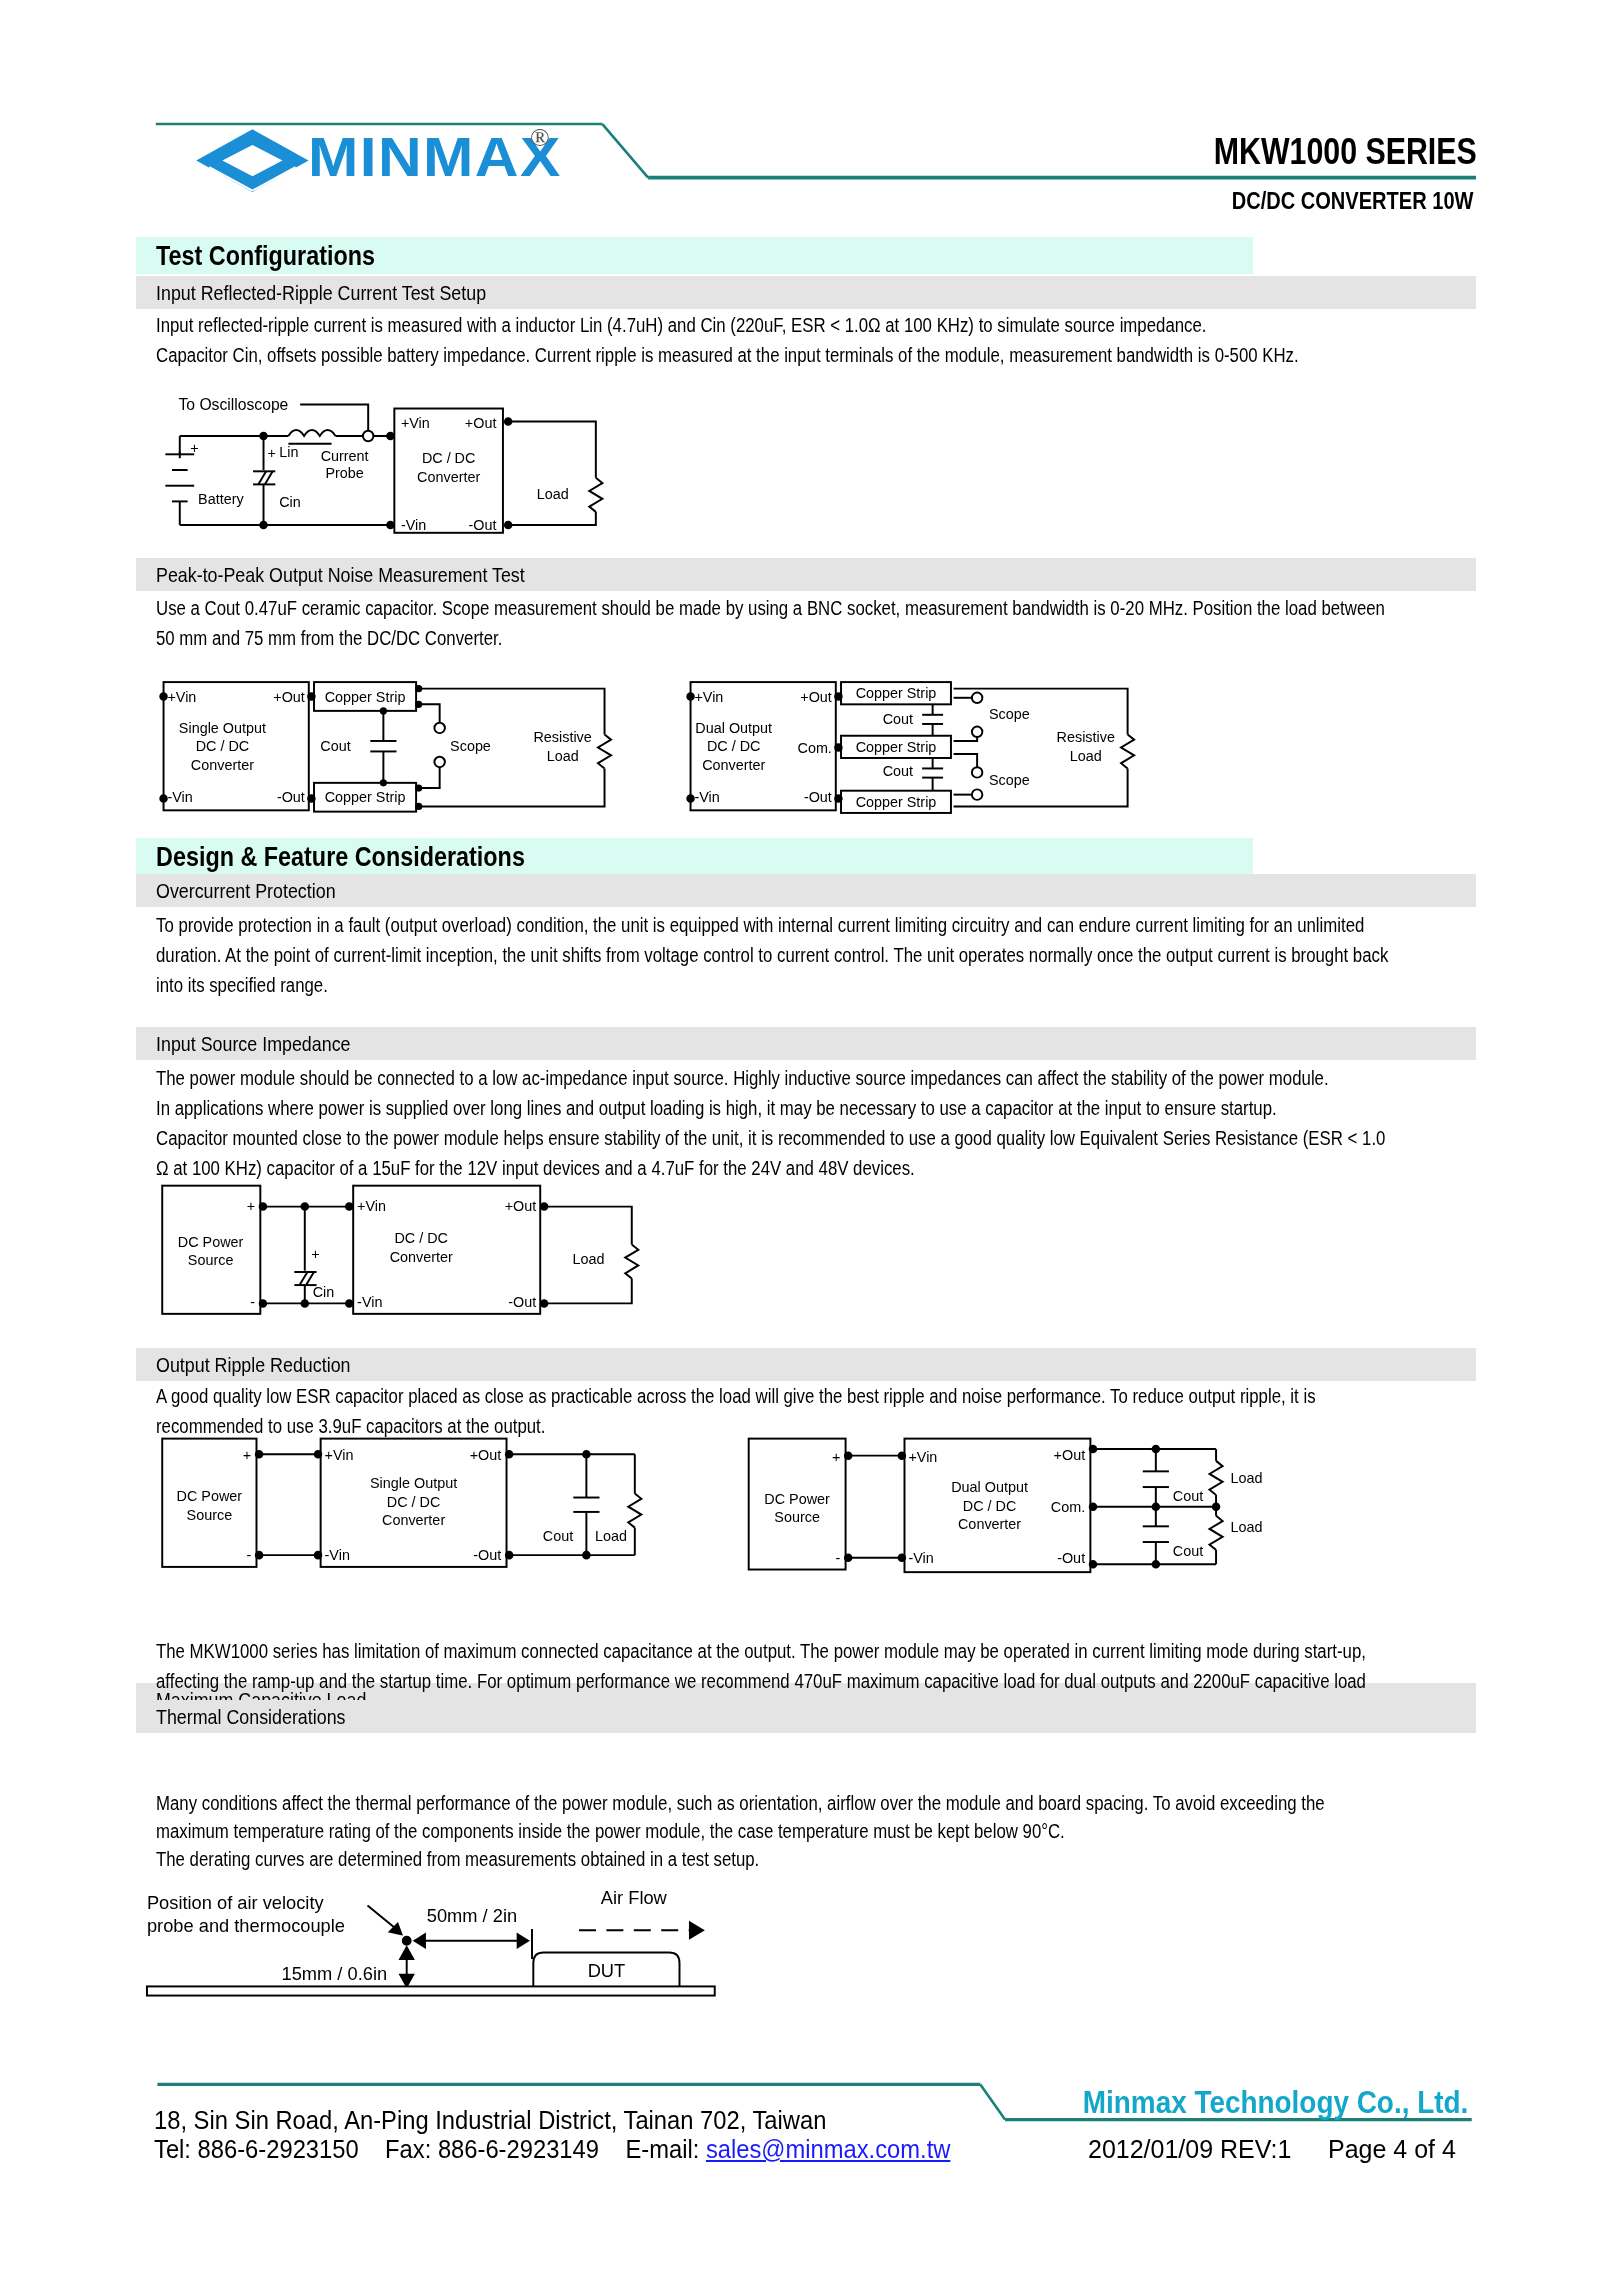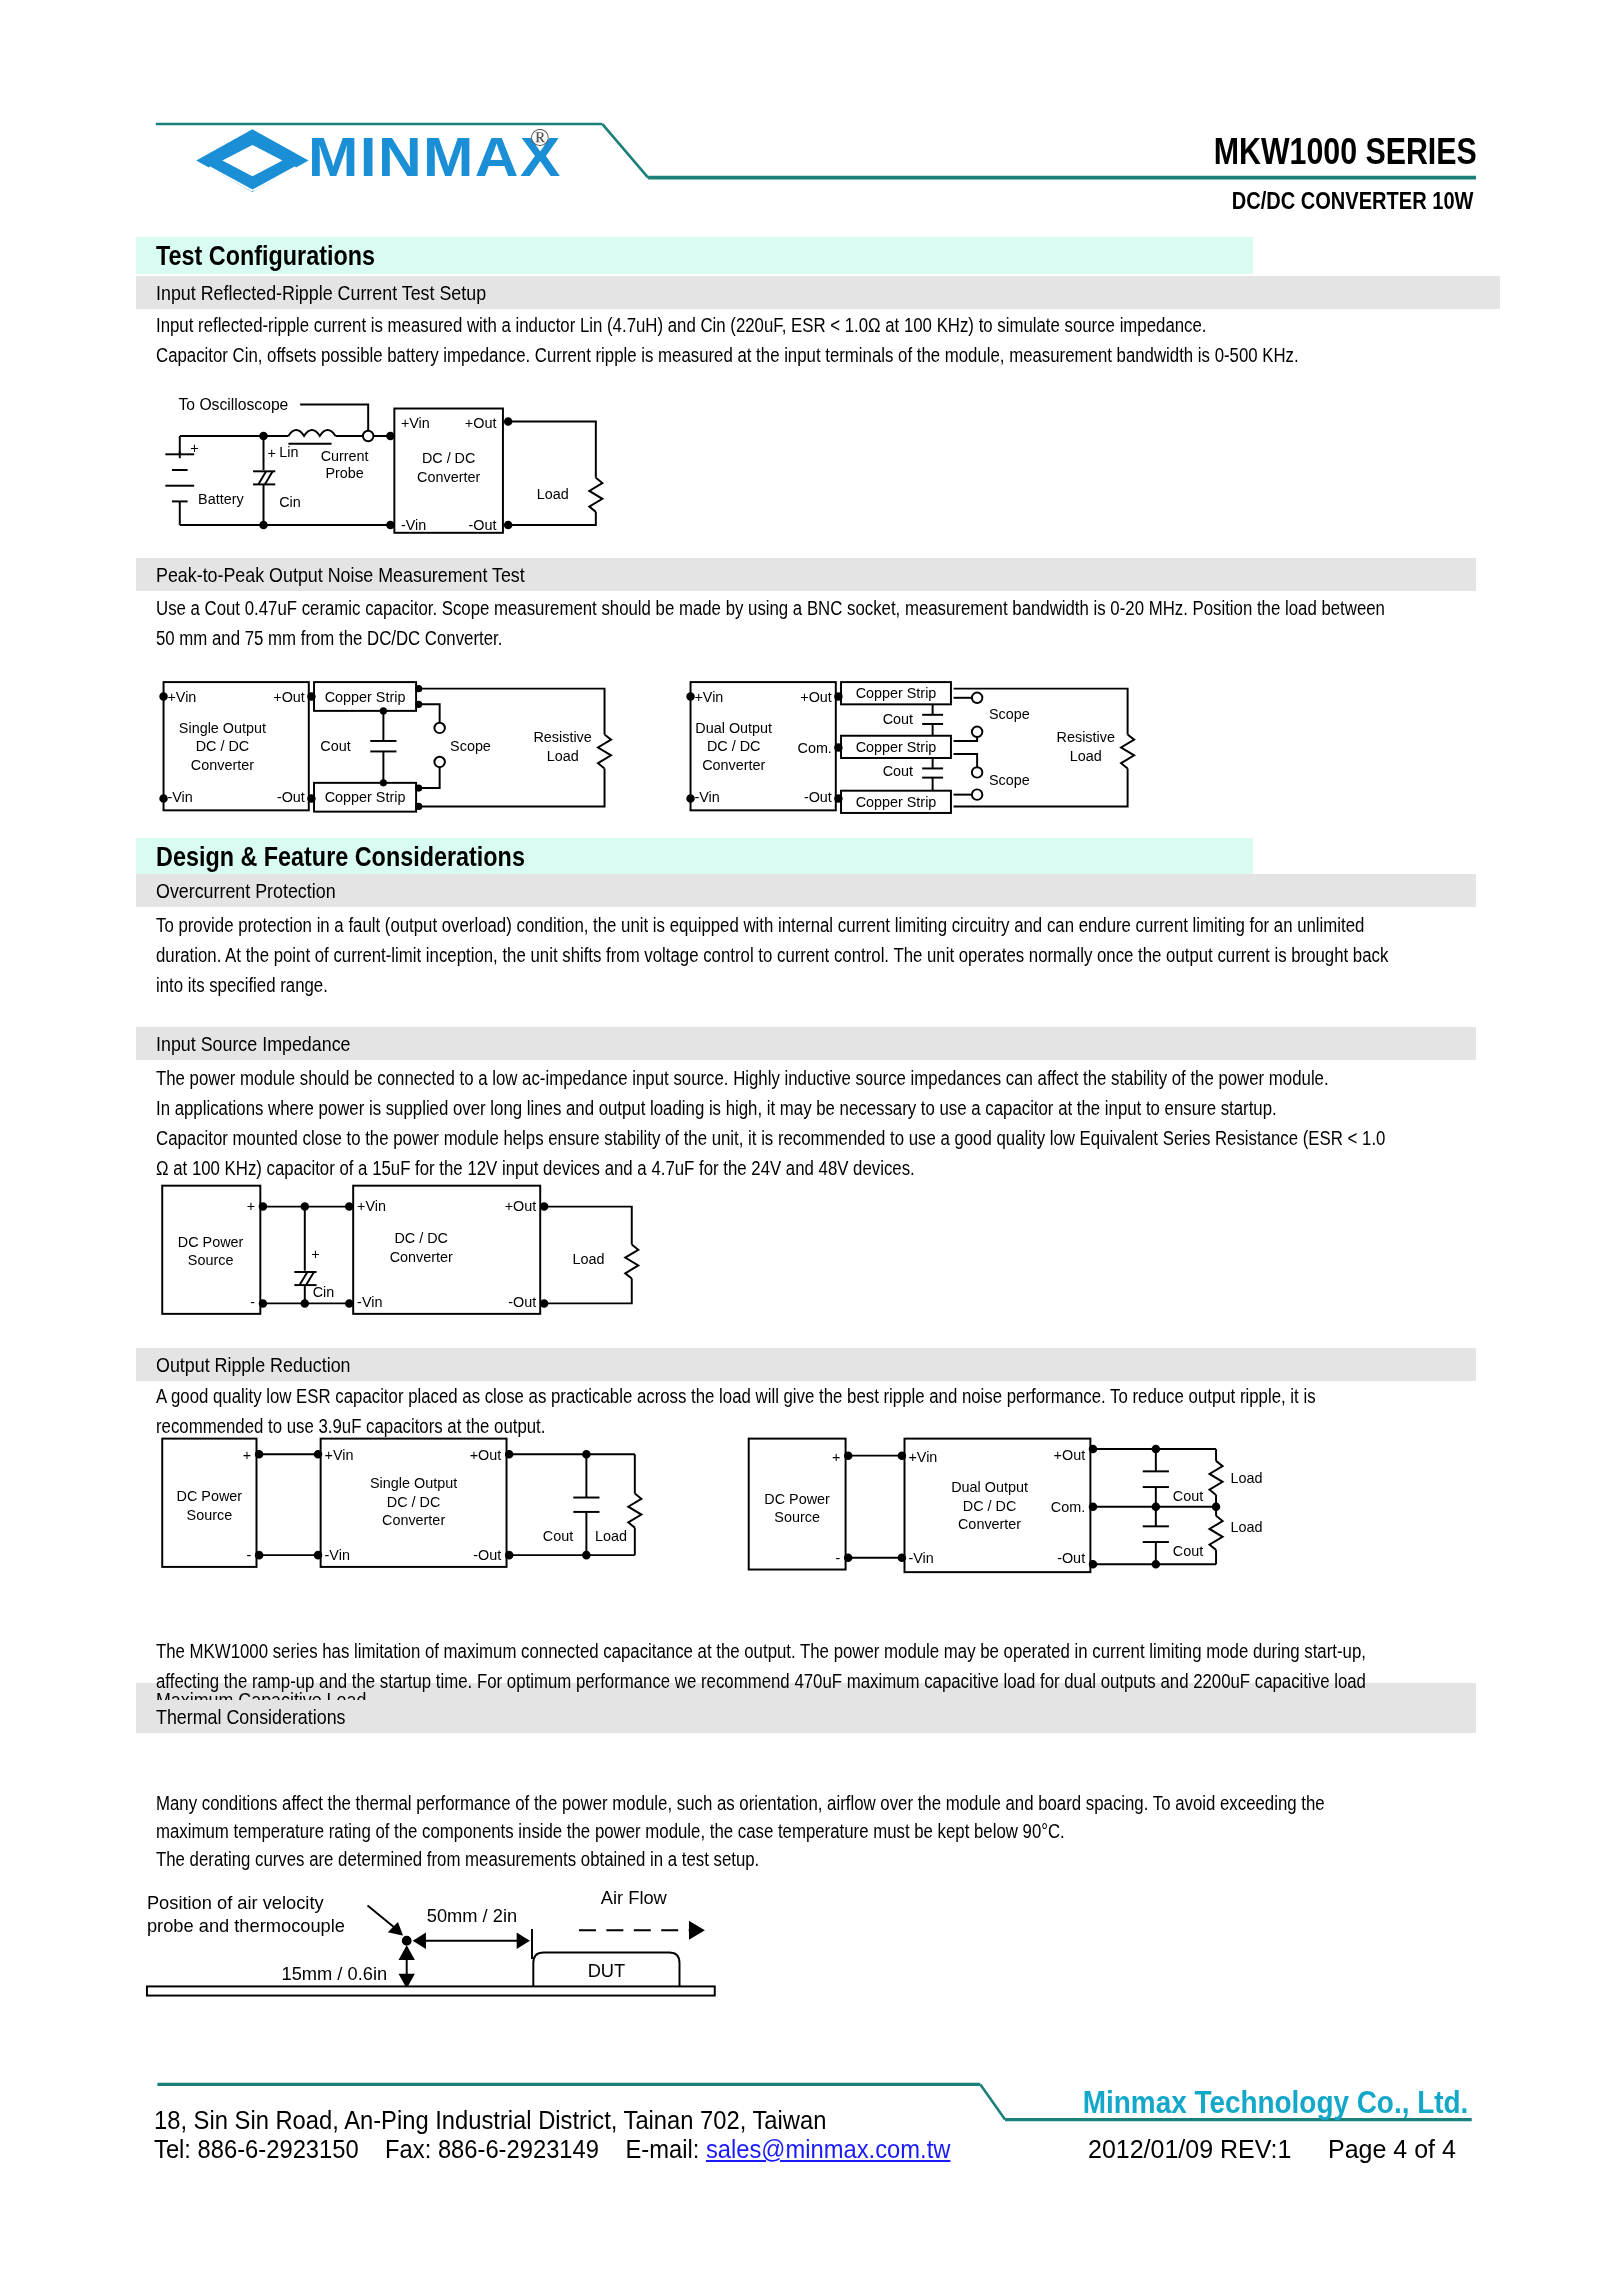--- a/index.html
+++ b/index.html
@@ -42,21 +42,21 @@
   </svg>
   <div class="abs logo-text" style="left:308px;top:124px;">MINMAX</div>
   <div class="abs reg" style="left:530px;top:123px;">®</div>
   <div class="abs series-title" style="right:145px;top:131px;">MKW1000 SERIES</div>
   <div class="abs series-sub" style="right:149px;top:188px;">DC/DC CONVERTER 10W</div>
 </div>
 
 <div class="h1bar" style="top:237px;">
   <span>Test Configurations</span>
 </div>
-<div class="h2bar" style="top:276px;padding-left:24px;">
+<div class="h2bar" style="top:276px;">
   <span>Input Reflected-Ripple Current Test Setup</span>
 </div>
 <div class="para" style="top:310px;">
   <div>Input reflected-ripple current is measured with a inductor Lin (4.7uH) and Cin (220uF, ESR &lt; 1.0Ω at 100 KHz) to simulate source impedance.</div>
   <div>Capacitor Cin, offsets possible battery impedance. Current ripple is measured at the input terminals of the module, measurement bandwidth is 0-500 KHz.</div>
 </div>
 
 <svg class="abs" style="left:151px;top:386px" width="471" height="151" viewBox="0 0 720 230" stroke="#000" fill="none" stroke-width="3">
   <text x="42" y="36" font-size="24" fill="#000" stroke="none">To Oscilloscope</text>
   <polyline points="228,28 332,28 332,68"></polyline>

